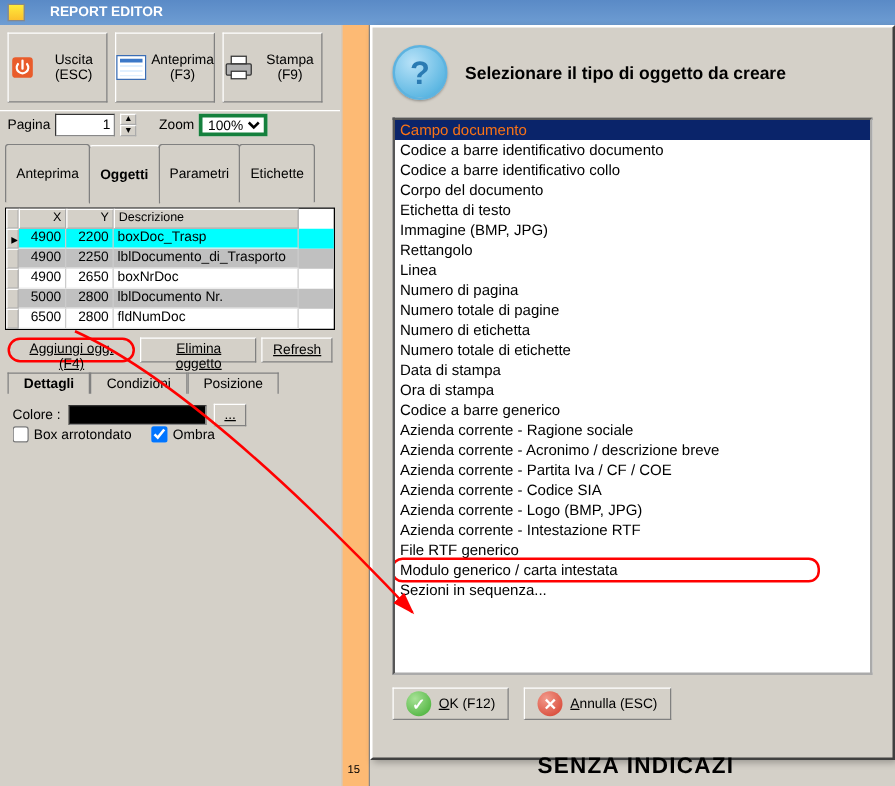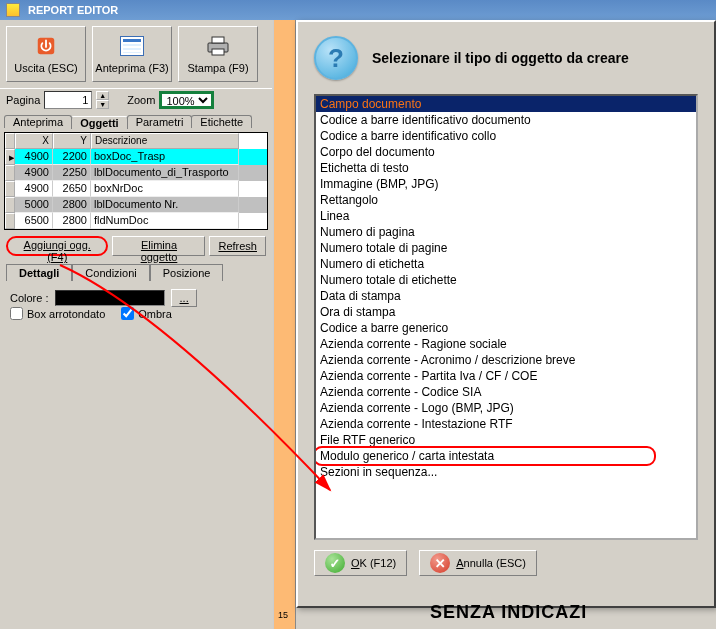--- a/index.html
+++ b/index.html
@@ -1,38 +1,38 @@
 <!DOCTYPE html>
 <html><head>
 <meta charset="utf-8">
 <style>
   * { box-sizing: border-box; margin: 0; padding: 0; font-family: Tahoma, Arial, sans-serif; font-size: 11px; }
   body { background: #D4D0C8; width: 716px; height: 629px; overflow: hidden; position: relative; }
   
-  .titlebar { background: linear-gradient(#5A8AC6, #6E9DD3); color: #fff; padding: 3px 6px; font-weight: bold; font-size: 11px; display:flex; align-items:center; gap:8px;}
+  .titlebar { background: linear-gradient(#5A8AC6, #6E9DD3); color: #fff; padding: 3px 6px; font-weight: bold; font-size: 11px; display:flex; align-items:center; gap:20px;}
   .titlebar .title-icon{width:14px;height:14px;background:linear-gradient(#FFEB3B,#FBC02D);border:1px solid #888;}
   
   .toolbar { padding: 6px; display: flex; gap: 6px; border-bottom:1px solid #fff;}
-  .tool-btn { width: 80px; height: 56px; border: 1px solid #fff; border-right-color:#808080;border-bottom-color:#808080; background: #D4D0C8; display: flex; flex-direction: column; align-items: center; justify-content: center; gap: 4px; }
+  .tool-btn { width: 80px; height: 56px; border: 1px solid #fff; border-right-color:#808080;border-bottom-color:#808080; background: #D4D0C8; display: flex; flex-direction: row; align-items: center; justify-content: center; gap: 4px; }
   .tool-btn .ticon { width: 24px; height: 24px; display:flex;align-items:center;justify-content:center;}
   .tool-btn span{font-size:11px;}
   .ic-exit svg{width:22px;height:22px;}
   .ic-prev{width:24px;height:20px;background:#fff;border:1px solid #3B6EB5;position:relative;}
   .ic-prev::before{content:'';position:absolute;top:2px;left:2px;right:2px;height:3px;background:#3B78C8;}
   .ic-prev::after{content:'';position:absolute;top:7px;left:2px;right:2px;bottom:2px;background:repeating-linear-gradient(#E0F0FF 0 2px,#fff 2px 4px);}
   .ic-print svg{width:24px;height:22px;}
   
   .rowctrl{padding:2px 6px 6px;display:flex;gap:4px;align-items:center;}
   .rowctrl input.num{width:48px;height:18px;border:1px inset #888;background:#fff;text-align:right;padding-right:3px;}
   .rowctrl select{height:18px;border:3px solid #15803d;background:#fff;}
   .spin{display:flex;flex-direction:column;}
   .spin button{width:13px;height:9px;font-size:7px;line-height:7px;border:1px outset #fff;background:#D4D0C8;}
   
   .tabs{display:flex;padding-left:4px;}
-  .tab{padding:0 8px;border:1px solid #808080;border-bottom:none;background:#D4D0C8;margin-right:-1px;border-radius:3px 3px 0 0;}
+  .tab{padding:17px 8px;border:1px solid #808080;border-bottom:none;background:#D4D0C8;margin-right:-1px;border-radius:3px 3px 0 0;}
   .tab.active{background:#D4D0C8;font-weight:bold;position:relative;top:1px;border-top:1px solid #fff;}
   
   .grid{margin:4px;border:1px solid #000;background:#fff;}
   .gridrow{display:flex;height:16px;}
   .gridhdr .gcell{background:#D4D0C8;border:1px outset #fff;font-size:10px;}
   .gcell{border-right:1px solid #ccc;border-bottom:1px solid #eee;padding:1px 3px;font-size:11px;overflow:hidden;white-space:nowrap;}
   .gc-sel{width:10px;background:#D4D0C8!important;border:1px outset #fff!important;}
   .gc-x{width:38px;text-align:right;}
   .gc-y{width:38px;text-align:right;}
   .gc-d{width:148px;}

